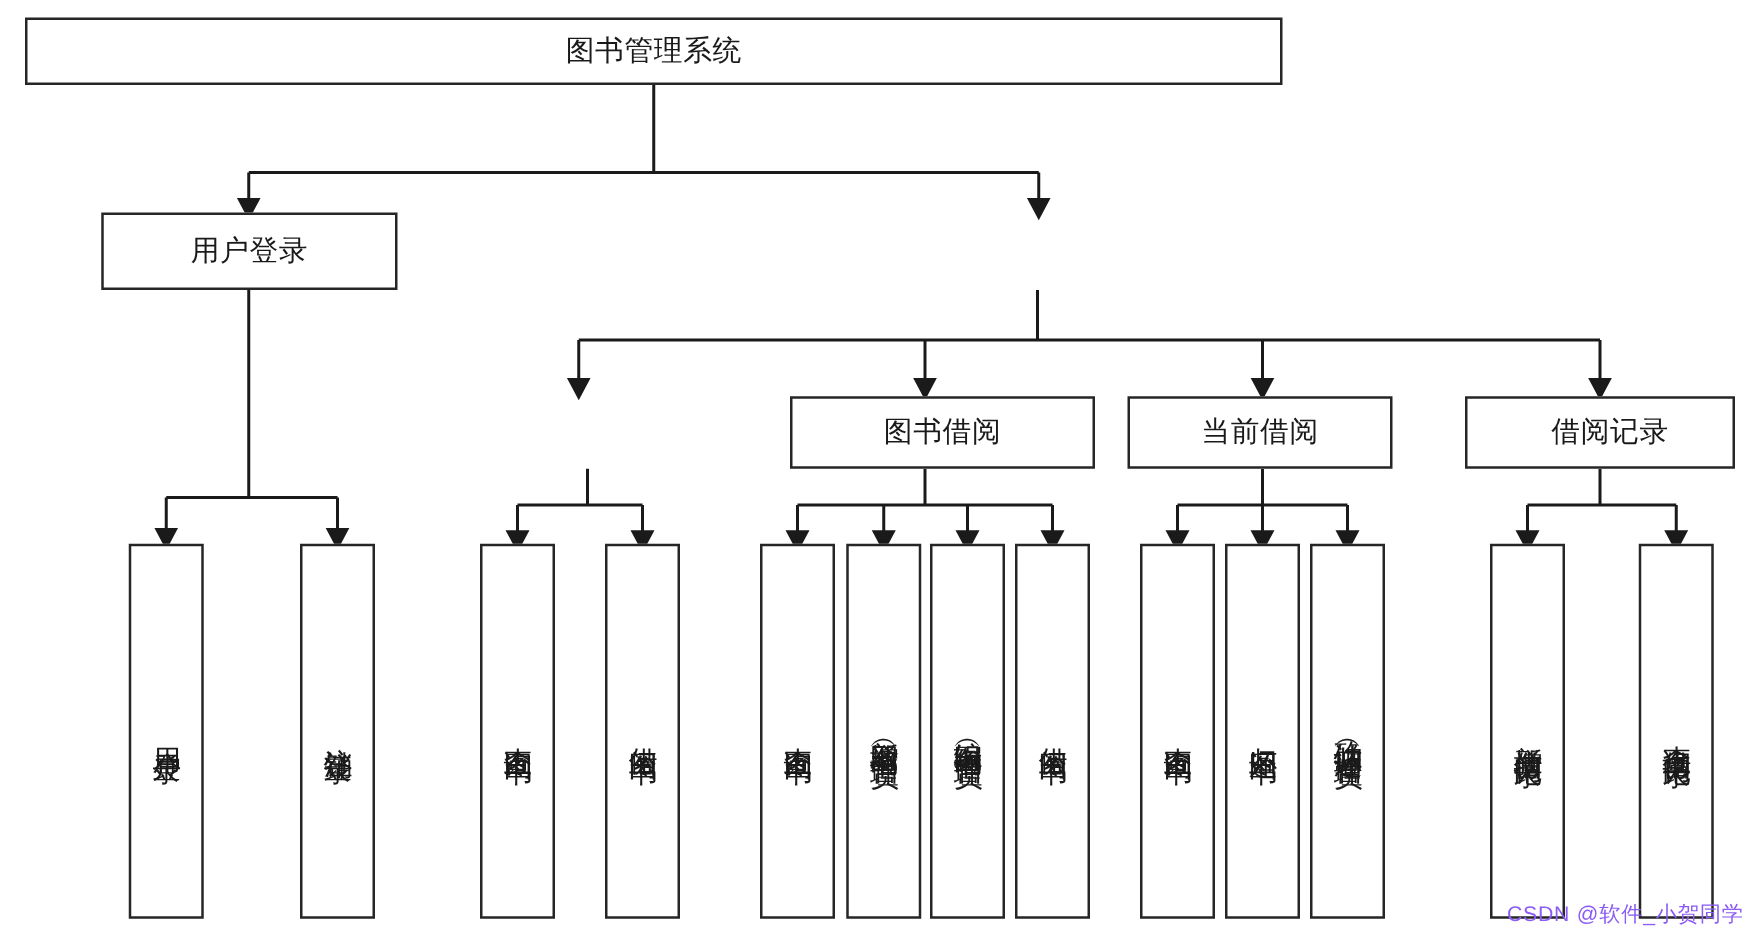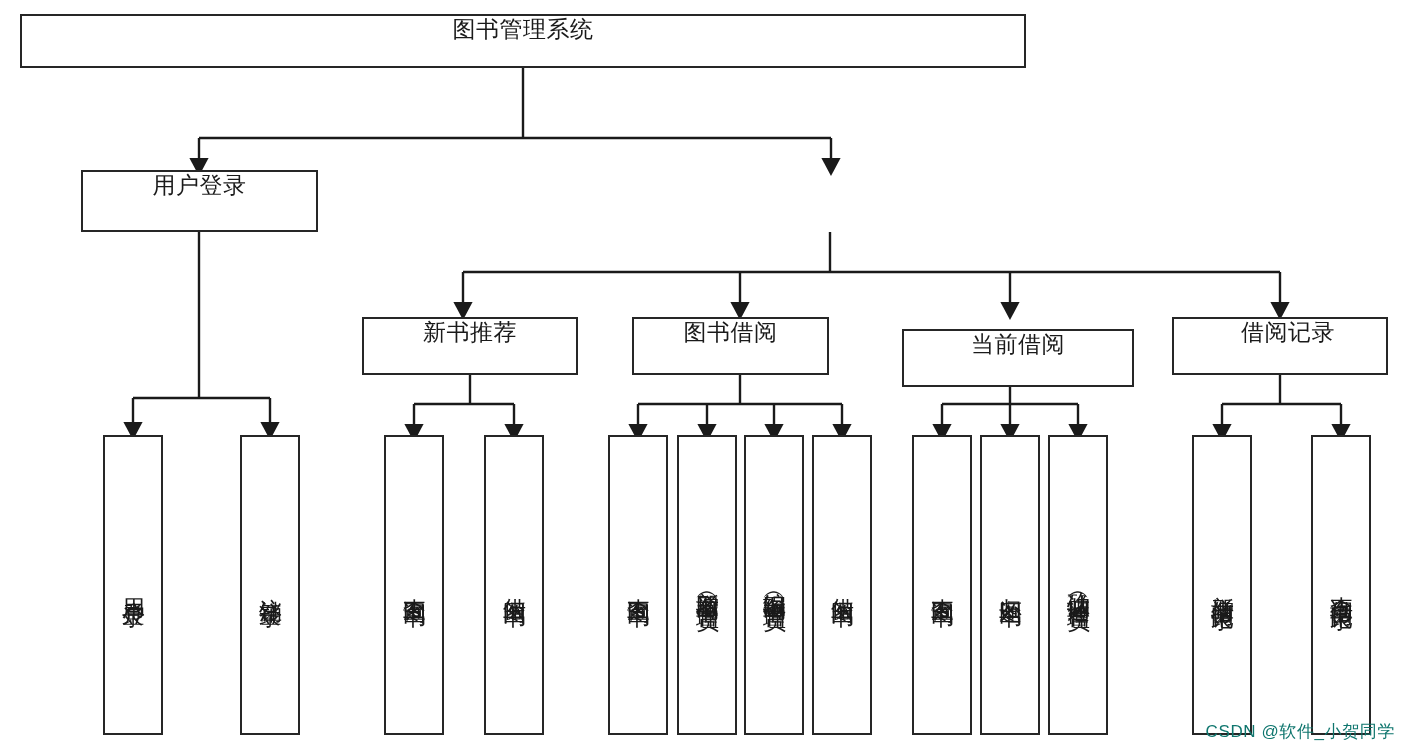--- a/index.html
+++ b/index.html
@@ -20,21 +20,21 @@
     left:0; top:0;
     width:1405px; height:747px;
     pointer-events:none;
   }
   .node{
     position:absolute;
     box-sizing:border-box;
     background:#ffffff;
     border:2.2px solid #262626;
     display:flex;
-    align-items:flex-start;
+    align-items:center;
     justify-content:center;
     z-index:2;
   }
   .node .lbl{
     font-size:23px;
     line-height:1.18;
     letter-spacing:0.5px;
     color:#1a1a1a;
     white-space:nowrap;
     text-align:center;
@@ -52,21 +52,21 @@
     line-height:1.30;
     letter-spacing:2.5px;
     white-space:nowrap;
     max-height:100%;
   }
   #watermark{
     position:absolute;
     right:10px;
     bottom:4px;
     font-size:17px;
-    color:#0f766e;
+    color:#8b5cf6;
     letter-spacing:0.6px;
     z-index:3;
     white-space:nowrap;
   }
 </style>
 </head>
 <body>
 
 <div id="stage">
 
@@ -122,27 +122,24 @@
   </svg>
 
   <div class="node" style="left:20px; top:14px; width:1006px; height:54px;">
     <span class="lbl">图书管理系统</span>
   </div>
 
   <div class="node" style="left:81px; top:170px; width:237px; height:62px;">
     <span class="lbl">用户登录</span>
   </div>
 
-  <div class="node" style="left:362px; top:317px; width:216px; height:58px;">
-    <span class="lbl">新书推荐</span>
-  </div>
-  <div class="node" style="left:632px; top:317px; width:197px; height:58px;">
+  <div class="node" style="left:632px; top:317px; width:244px; height:58px;">
     <span class="lbl">图书借阅</span>
   </div>
-  <div class="node" style="left:902px; top:317px; width:232px; height:58px;margin-top:12px;">
+  <div class="node" style="left:902px; top:317px; width:212px; height:58px;">
     <span class="lbl">当前借阅</span>
   </div>
   <div class="node" style="left:1172px; top:317px; width:216px; height:58px;padding-left:16px;">
     <span class="lbl">借阅记录</span>
   </div>
 
   <div class="node vert" style="left:103px; top:435px; width:60px; height:300px;">
     <span class="lbl">用户登录</span>
   </div>
   <div class="node vert" style="left:240px; top:435px; width:60px; height:300px;">

